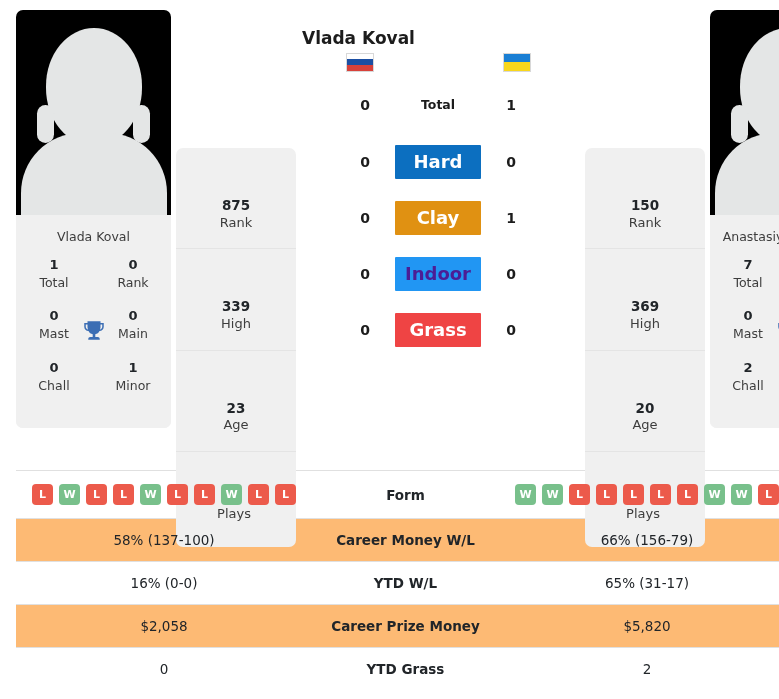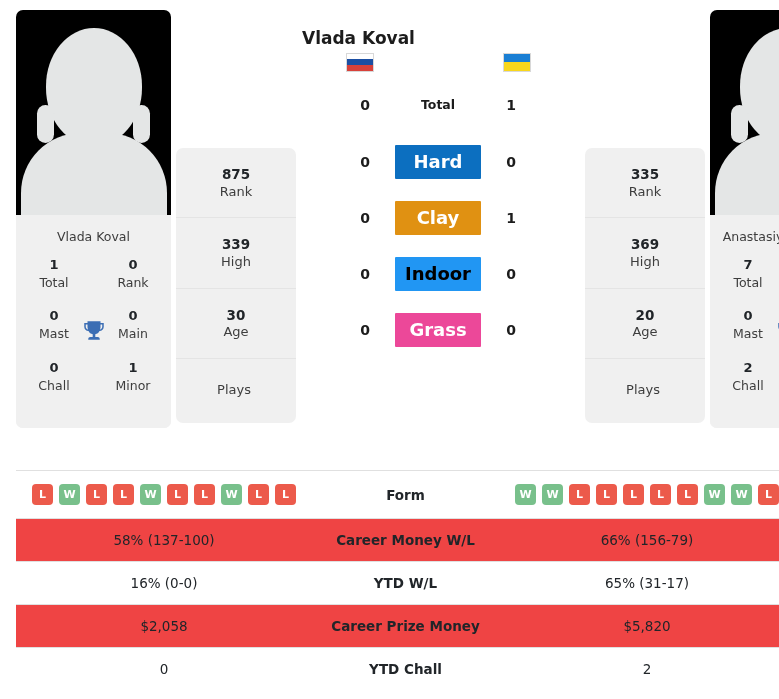--- a/index.html
+++ b/index.html
@@ -134,20 +134,21 @@
   }
   .stat-card {
     background: #f0f0f0;
     border-radius: 7px;
     overflow: hidden;
   }
   .stat-cell {
     padding: 18px 6px 17px 6px;
     text-align: center;
     border-bottom: 1px solid #e4e4e4;
+    margin-top: 31px;
   }
   .stat-cell:last-child { border-bottom: none; padding: 23px 10px 24px 6px;}
   .stat-val {
     font-size: 13.5px;
     font-weight: bold;
     color: #212529;
     line-height: 1.3;
   }
   .stat-lbl {
     font-size: 13px;
@@ -242,21 +243,21 @@
     table-layout: fixed;
   }
   table.cmp td {
     padding: 13px 6px;
     font-size: 13.5px;
     color: #212529;
     text-align: center;
     border-top: 1px solid #e0e0e0;
     vertical-align: middle;
   }
-  table.cmp tr.stripe td { background: #ef4444; }
+  table.cmp tr.stripe td { background: #fdba74; }
   td.label {
     font-weight: bold;
     width: 187px;
   }
   td.side { width: 296px; }
 
   .form-badges {
     display: flex;
     gap: 6px;
     justify-content: center;
@@ -338,21 +339,21 @@
       <div class="stat-card">
         <div class="stat-cell">
           <div class="stat-val">875</div>
           <div class="stat-lbl">Rank</div>
         </div>
         <div class="stat-cell">
           <div class="stat-val">339</div>
           <div class="stat-lbl">High</div>
         </div>
         <div class="stat-cell">
-          <div class="stat-val">30</div>
+          <div class="stat-val">23</div>
           <div class="stat-lbl">Age</div>
         </div>
         <div class="stat-cell">
           <div class="stat-lbl">Plays</div>
         </div>
       </div>
     </div>
 
     <div class="h2h-col">
       <div class="h2h-names">
@@ -387,35 +388,35 @@
             <div class="sc-badge" style="background: rgb(12, 111, 192); color: rgb(255, 255, 255);">Hard</div>
             <div class="sc-score">0</div>
           </div>
           <div class="surface-row">
             <div class="sc-score">0</div>
             <div class="sc-badge" style="background: rgb(224, 145, 18); color: rgb(255, 255, 255);">Clay</div>
             <div class="sc-score">1</div>
           </div>
           <div class="surface-row">
             <div class="sc-score">0</div>
-            <div class="sc-badge" style="background: rgb(33, 150, 243); color: #000000;">Indoor</div>
+            <div class="sc-badge" style="background: rgb(33, 150, 243); color: #4c1d95;">Indoor</div>
             <div class="sc-score">0</div>
           </div>
           <div class="surface-row">
             <div class="sc-score">0</div>
-            <div class="sc-badge" style="background: #ec4899; color: rgb(255, 255, 255);">Grass</div>
+            <div class="sc-badge" style="background: #ef4444; color: rgb(255, 255, 255);">Grass</div>
             <div class="sc-score">0</div>
           </div>
         </div>
     </div>
 
     <div class="stat-col">
       <div class="stat-card">
         <div class="stat-cell">
-          <div class="stat-val">335</div>
+          <div class="stat-val">150</div>
           <div class="stat-lbl">Rank</div>
         </div>
         <div class="stat-cell">
           <div class="stat-val">369</div>
           <div class="stat-lbl">High</div>
         </div>
         <div class="stat-cell">
           <div class="stat-val">20</div>
           <div class="stat-lbl">Age</div>
         </div>
@@ -513,20 +514,20 @@
             <td class="label">YTD W/L</td>
             <td class="side">65% (31-17)</td>
           </tr>
           <tr class="stripe">
             <td class="side">$2,058</td>
             <td class="label">Career Prize Money</td>
             <td class="side">$5,820</td>
           </tr>
           <tr>
             <td class="side">0</td>
-            <td class="label">YTD Chall</td>
+            <td class="label">YTD Grass</td>
             <td class="side">2</td>
           </tr>
         </tbody>
     </table>
   </div>
 
 </div>
 
 </body></html>

